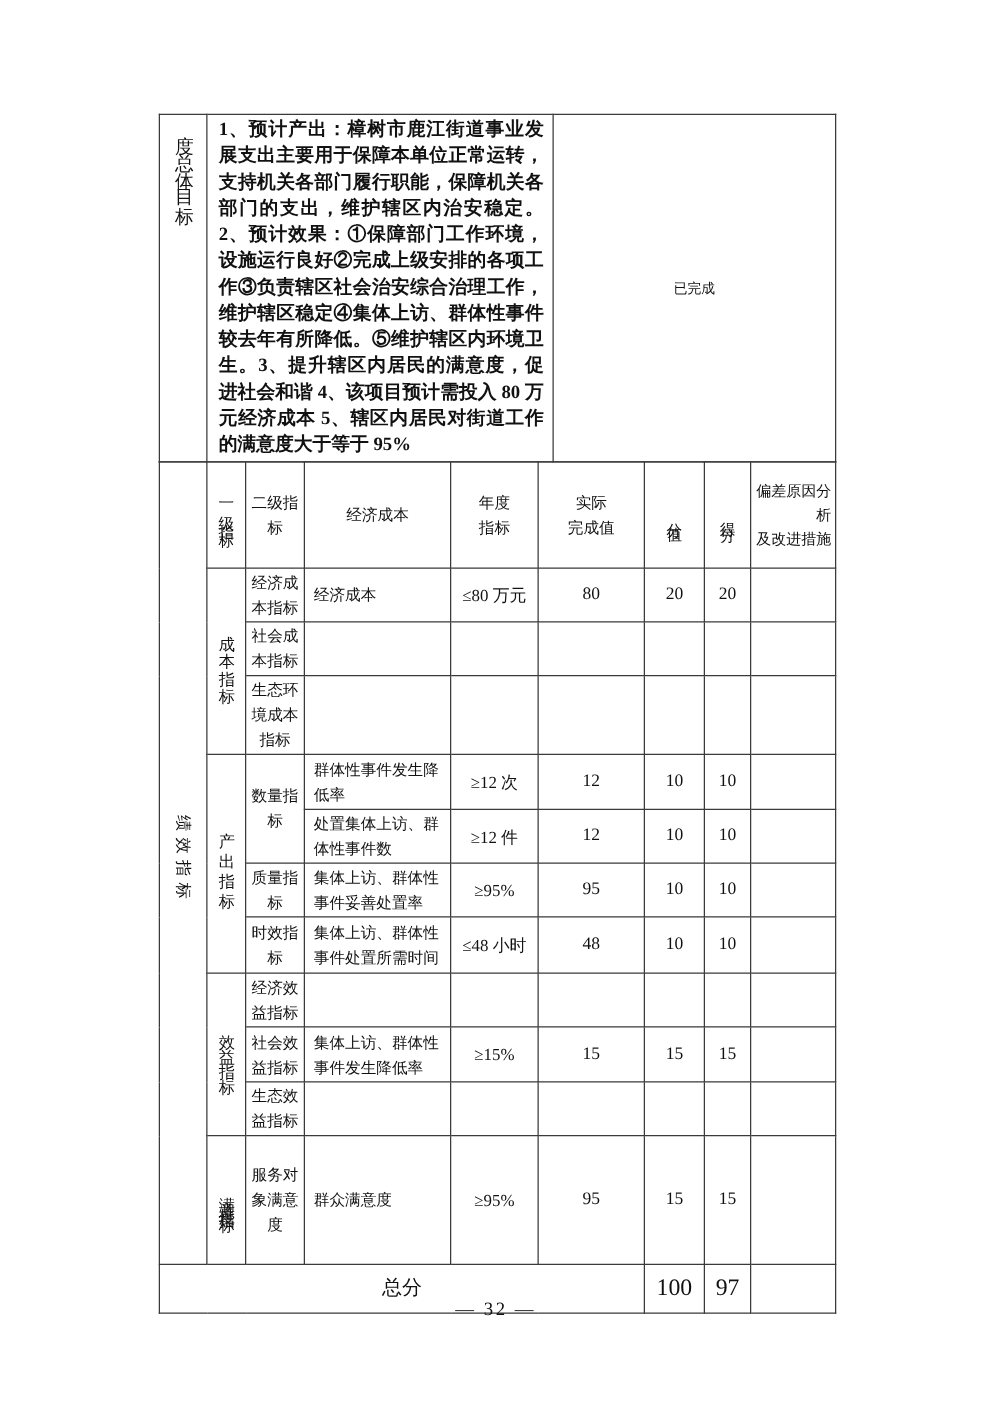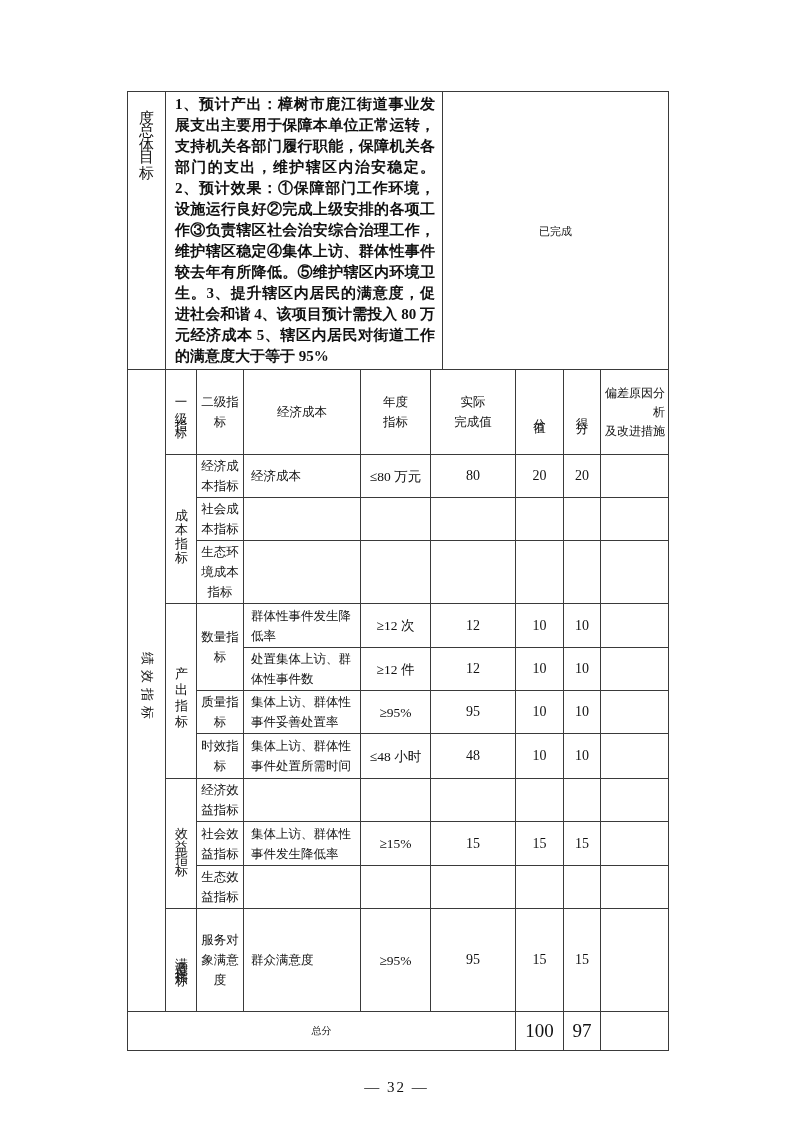--- a/index.html
+++ b/index.html
@@ -63,32 +63,31 @@
   .grp-cost   { font-size: 13px; letter-spacing: 14px; }
   .grp-out    { font-size: 13px; letter-spacing: 16px; }
   .grp-ben    { font-size: 13px; letter-spacing: 12px; }
   .grp-sat    { font-size: 13px; letter-spacing: 4px; }
 
   .pre { white-space: pre-line; word-break: normal; }
   .dev-head { font-size: 12px; line-height: 19px; padding: 1px 3px; text-align: right; }
   .cell-left { text-align: left; padding-left: 7px; padding-right: 4px; margin-left: 24px; }
   .cell-num { font-size: 14px; }
   .cell-annual { font-size: 13.5px; line-height: 21px; word-break: normal; }
-  .total-label { font-size: 10px; }
+  .total-label { font-size: 16px; }
   .total-num { font-size: 19px; }
 
   .page-number {
     position: absolute;
     top: 1040px;
     left: 0;
     width: 100%;
     text-align: center;
     font-size: 15px;
     letter-spacing: 2px;
-    margin-top: 39px;
   }
 </style>
 </head>
 <body>
 
 <div class="page">
   <div class="content">
 
     <table class="overview">
       <colgroup>

